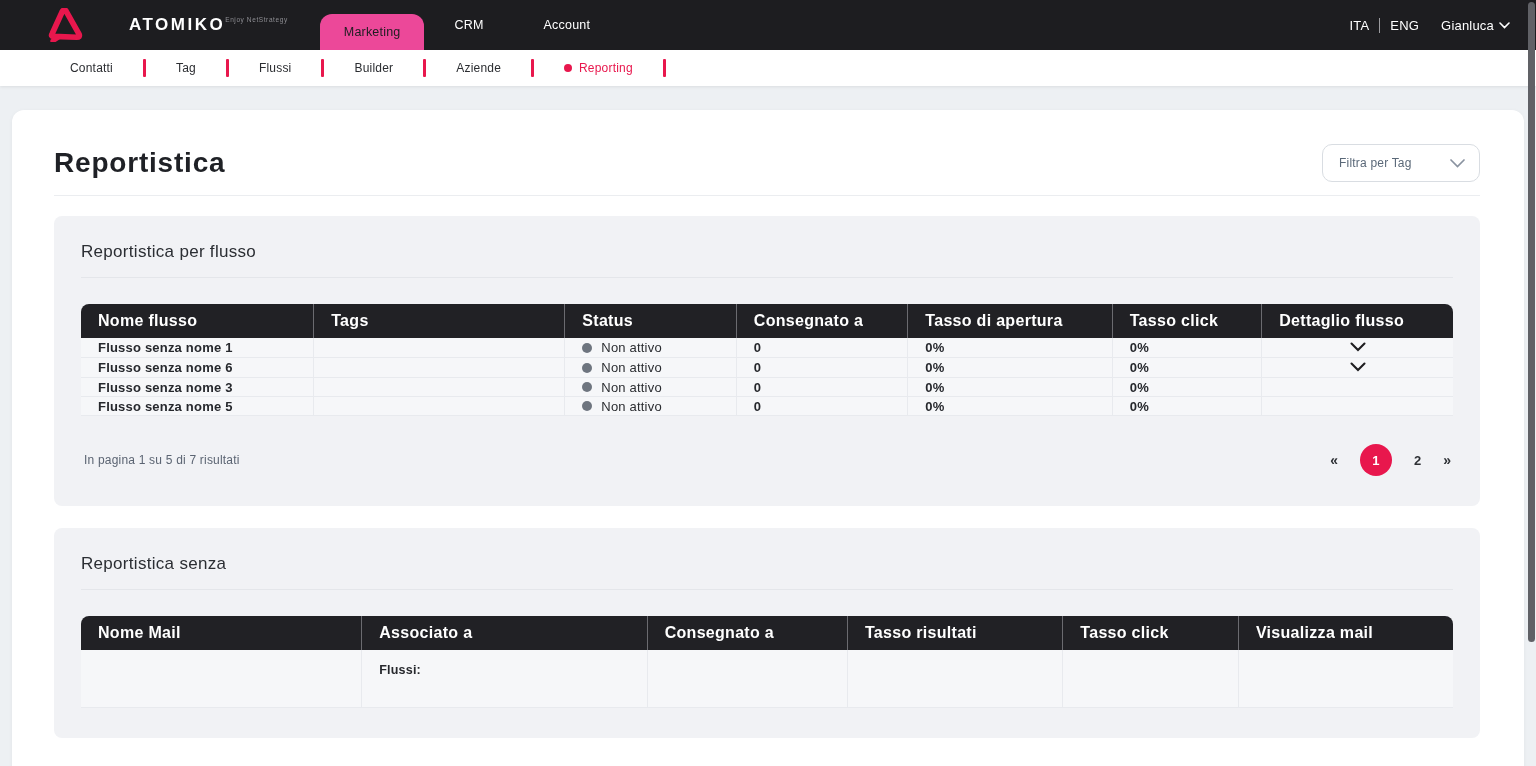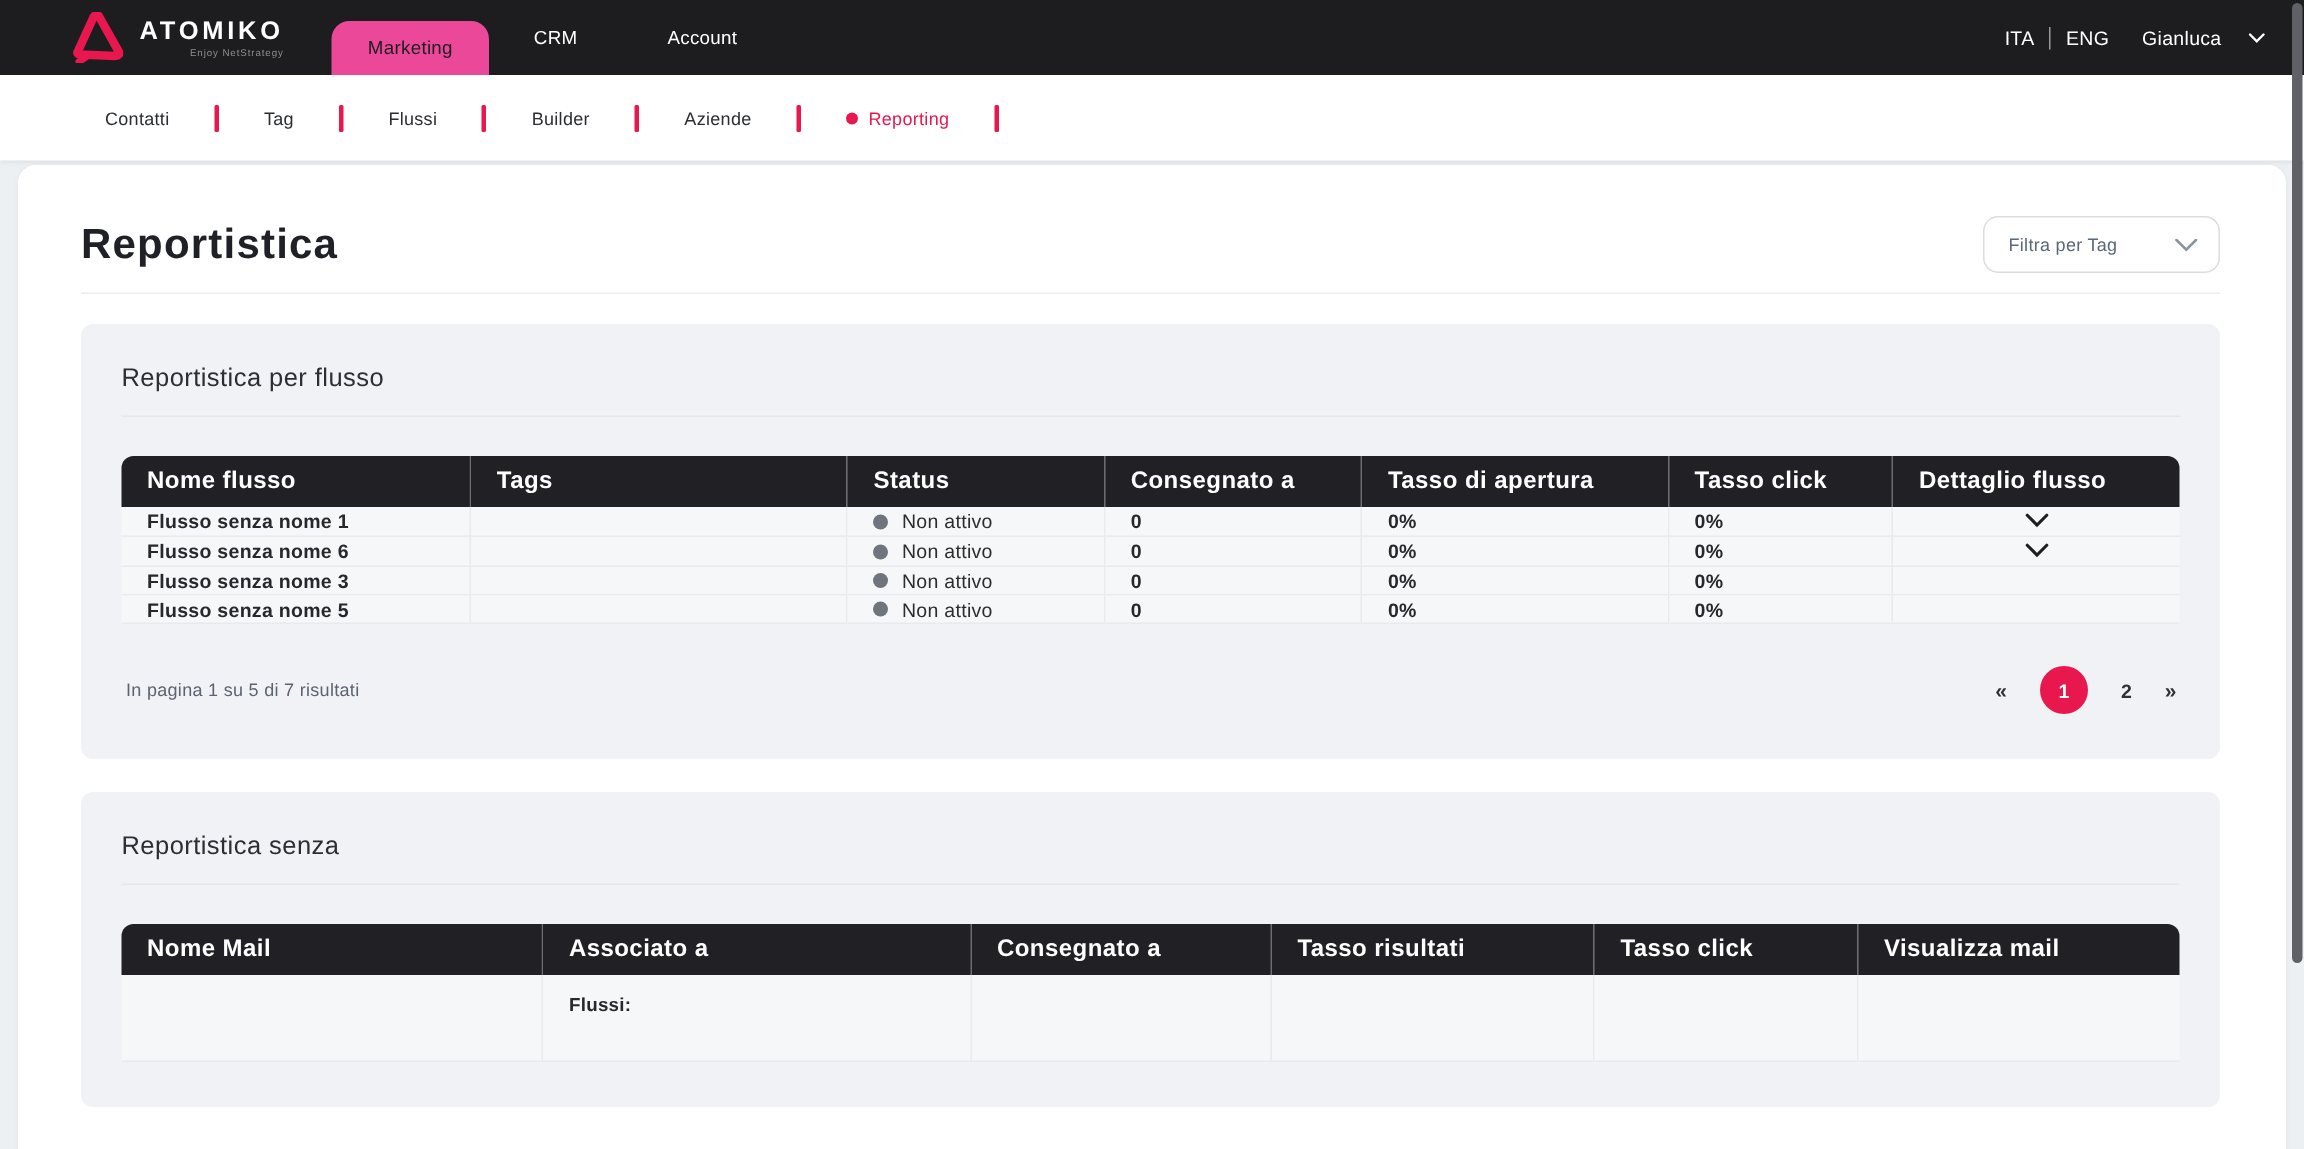--- a/index.html
+++ b/index.html
@@ -11,43 +11,43 @@
     position:relative;
     letter-spacing:.2px;
   }
 
   
   .topbar {
     height:50px; background:#1d1d20; display:flex; align-items:center;
     padding:0 26px 0 46px; position:relative; z-index:5;
   }
   .logo { display:flex; align-items:center; gap:9px; cursor:pointer; }
-  .logo-text { display:flex; flex-direction:column; }
+  .logo-text { display:flex; flex-direction:row;margin-left:36px; }
   .brand { color:#fff; font-size:17px; font-weight:700; letter-spacing:2.5px; }
   .tagline { color:#8e8e93; font-size:6.5px; letter-spacing:.6px; text-align:right; margin-top:1px; }
 
   .main-tabs { display:flex; align-items:flex-end; height:50px; margin-left:32px; }
   .tab {
     color:#fff; font-size:12.5px; height:50px; display:flex; align-items:center;
     padding:0 30px; cursor:pointer;
   }
   .tab.active {
     background:#ec4899; color:#1d1d20; height:36px; border-radius:12px 12px 0 0;
     padding:0 24px; font-weight:500;
   }
 
   .topbar-right { margin-left:auto; display:flex; align-items:center; gap:22px; }
   .lang { display:flex; align-items:center; gap:10px; color:#fff; font-size:13px; }
   .lang span { cursor:pointer; }
   .vbar { width:1px; height:15px; background:#9a9a9e; }
-  .user { display:flex; align-items:center; gap:18px; color:#fff; font-size:13px; font-weight:500; cursor:pointer; }
+  .user { display:flex; align-items:center; gap:5px; color:#fff; font-size:13px; font-weight:500; cursor:pointer; }
 
   
   .subnav {
-    height:57px; background:#fff; display:flex; align-items:center;
+    height:36px; background:#fff; display:flex; align-items:center;
     padding-left:40px; box-shadow:0 1px 3px rgba(0,0,0,.08); position:relative; z-index:4;
   }
   .subnav-item {
     font-size:12px; color:#2b2d31; padding:0 30px; cursor:pointer;
     display:flex; align-items:center; gap:7px; font-weight:500;
   }
   .subnav-item.active { color:#e8174d; }
   .dot { width:8px; height:8px; border-radius:50%; background:#e8174d; }
   .subnav-sep { width:3px; height:18px; background:#e8174d; border-radius:1px; }
 

